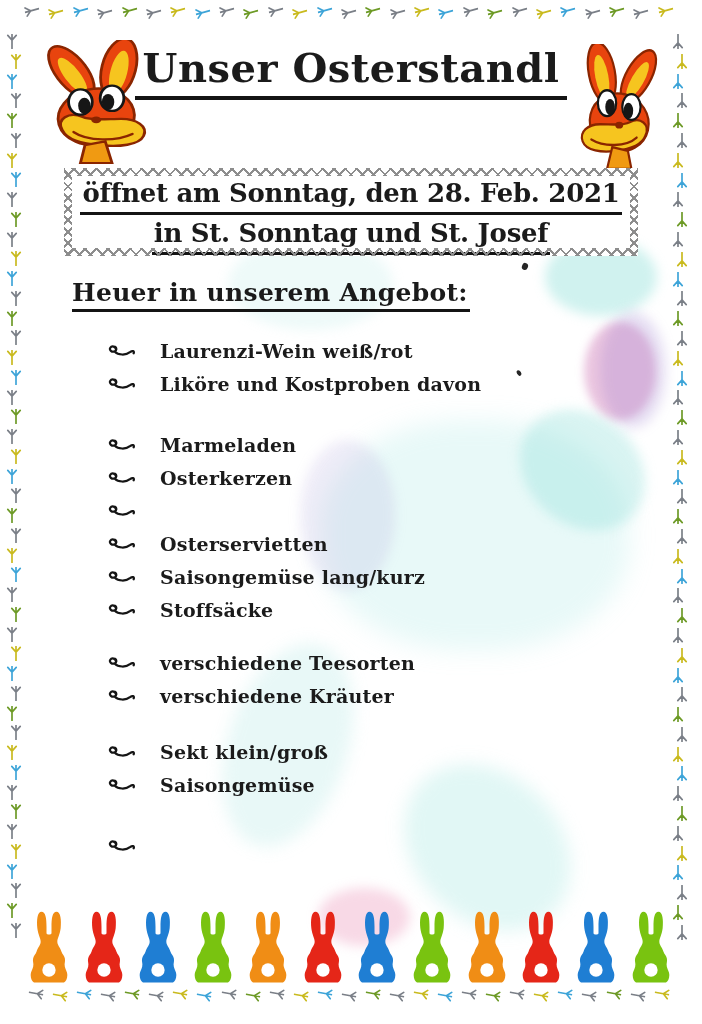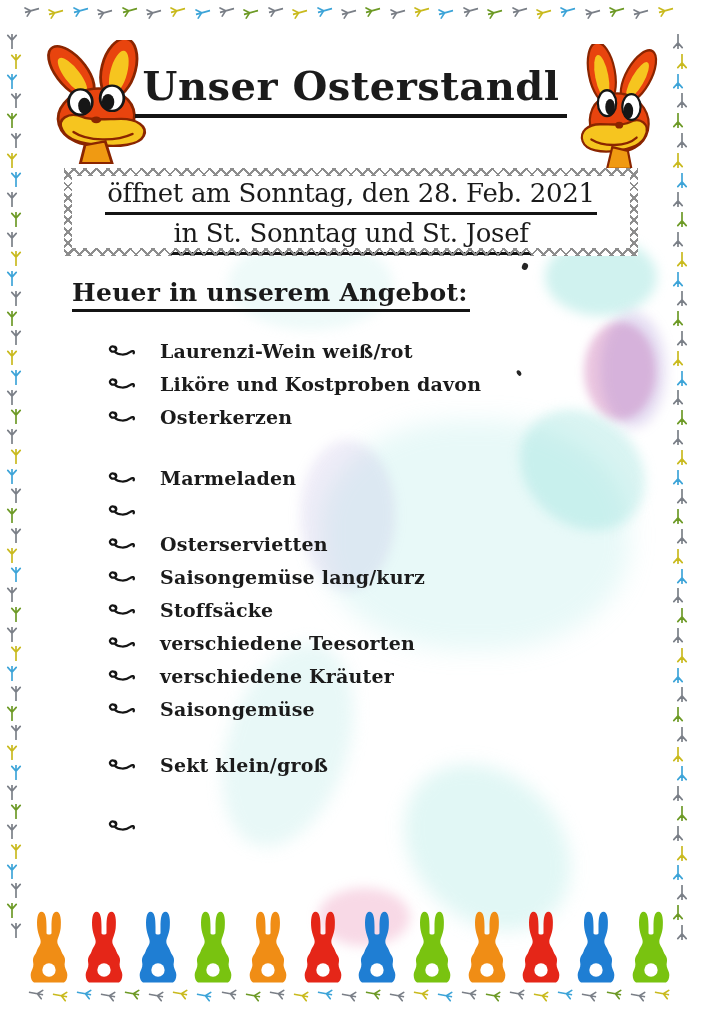--- a/index.html
+++ b/index.html
@@ -39,46 +39,46 @@
   .corner-bunny svg{width:100%;height:100%;}
   .cb-fur-s{fill:var(--cb-fur,#e8440e);stroke:var(--cb-dark,#8a2500);stroke-width:2.5;}
   .cb-inner{fill:var(--cb-inner,#f6c51f);}
   .cb-eye{fill:#ffffff;stroke:#161616;stroke-width:2.5;}
   .cb-pupil{fill:#161616;}
   .cb-nose{fill:var(--cb-dark,#8a2500);}
   .cb-muzzle{fill:var(--cb-inner,#f6c51f);stroke:var(--cb-dark,#8a2500);stroke-width:2.5;}
   .cb-smile{fill:none;stroke:var(--cb-dark,#8a2500);stroke-width:2.5;stroke-linecap:round;}
   .cb-arm{fill:var(--cb-arm,#f09a12);stroke:var(--cb-dark,#8a2500);stroke-width:2.5;}
   
-  .title{position:absolute;left:0;top:62px;width:100%;margin:0;text-align:center;
+  .title{position:absolute;left:0;top:44px;width:100%;margin:0;text-align:center;
     font-size:40px;font-weight:bold;letter-spacing:0.5px;}
   .title span{display:inline-block;border-bottom:4px solid #141414;padding:0 8px 5px 8px;}
   
   .banner{position:absolute;left:64px;top:168px;width:574px;height:88px;
     box-sizing:border-box;background:#fff;text-align:center;padding-top:7px;}
   .zz{position:absolute;background:
       repeating-linear-gradient(45deg,transparent 0 3px,#8d8d8d 3px 5px,transparent 5px 8px),
       repeating-linear-gradient(-45deg,transparent 0 3px,#8d8d8d 3px 5px,transparent 5px 8px);}
   .zz-t{left:0;right:0;top:0;height:8px;}
   .zz-b{left:0;right:0;bottom:0;height:8px;}
   .zz-l{top:0;bottom:0;left:0;width:8px;}
   .zz-r{top:0;bottom:0;right:0;width:8px;}
-  .banner-line{line-height:36px;font-size:26px;font-weight:normal;letter-spacing:-0.3px;}
+  .banner-line{line-height:36px;font-size:26px;font-weight:bold;letter-spacing:-0.3px;}
   .banner-line span{display:inline-block;border-bottom:3px solid #141414;padding:0 2px 1px 2px;}
   
   .offers-heading{position:absolute;left:72px;top:278px;margin:0;
     font-size:25px;font-weight:bold;letter-spacing:0.3px;}
   .offers-heading span{display:inline-block;border-bottom:3px solid #141414;padding:0 2px 2px 0;}
   
   .offers{position:absolute;left:108px;top:334px;margin:0;padding:0;list-style:none;}
   .offer-item{display:flex;align-items:center;height:33px;}
   .bullet{width:28px;height:18px;margin-right:24px;flex:0 0 auto;}
   .offer-label{font-size:19px;font-weight:bold;letter-spacing:0.2px;white-space:nowrap;}
   .gap-a{margin-top:28px;}
-  .gap-b{}
+  .gap-b{margin-top:20px;}
   .gap-c{margin-top:23px;}
   .gap-d{margin-top:28px;}
   
   .bunny-row{position:absolute;left:24px;right:26px;top:903px;height:88px;
     display:flex;justify-content:space-between;align-items:flex-end;}
   .row-bunny{width:50px;height:87px;flex:0 0 auto;}
 </style>
 </head>
 <body>
 
@@ -615,32 +615,32 @@
         </svg>
       <span class="offer-label">Laurenzi-Wein weiß/rot</span>
     </li>
     <li class="offer-item">
       <svg class="bullet" viewBox="0 0 30 19">
           <path d="M8.5,8 C8.5,4.5 4,3.5 2.5,6 C1,8.5 4,11 7,10 C9.5,9.2 9.5,6 7.5,5 M7,10 C11,14 19,14.5 24,10.5 C26,8.8 28.5,9.5 27.5,12" fill="none" stroke="#151515" stroke-width="2.4" stroke-linecap="round"></path>
         </svg>
       <span class="offer-label">Liköre und Kostproben davon</span>
     </li>
 
+    <li class="offer-item gap-a">
+      <svg class="bullet" viewBox="0 0 30 19">
+          <path d="M8.5,8 C8.5,4.5 4,3.5 2.5,6 C1,8.5 4,11 7,10 C9.5,9.2 9.5,6 7.5,5 M7,10 C11,14 19,14.5 24,10.5 C26,8.8 28.5,9.5 27.5,12" fill="none" stroke="#151515" stroke-width="2.4" stroke-linecap="round"></path>
+        </svg>
+      <span class="offer-label">Marmeladen</span>
+    </li>
     <li class="offer-item">
       <svg class="bullet" viewBox="0 0 30 19">
           <path d="M8.5,8 C8.5,4.5 4,3.5 2.5,6 C1,8.5 4,11 7,10 C9.5,9.2 9.5,6 7.5,5 M7,10 C11,14 19,14.5 24,10.5 C26,8.8 28.5,9.5 27.5,12" fill="none" stroke="#151515" stroke-width="2.4" stroke-linecap="round"></path>
         </svg>
       <span class="offer-label">Osterkerzen</span>
     </li>
-    <li class="offer-item gap-a">
-      <svg class="bullet" viewBox="0 0 30 19">
-          <path d="M8.5,8 C8.5,4.5 4,3.5 2.5,6 C1,8.5 4,11 7,10 C9.5,9.2 9.5,6 7.5,5 M7,10 C11,14 19,14.5 24,10.5 C26,8.8 28.5,9.5 27.5,12" fill="none" stroke="#151515" stroke-width="2.4" stroke-linecap="round"></path>
-        </svg>
-      <span class="offer-label">Marmeladen</span>
-    </li>
     <li class="offer-item">
       <svg class="bullet" viewBox="0 0 30 19">
           <path d="M8.5,8 C8.5,4.5 4,3.5 2.5,6 C1,8.5 4,11 7,10 C9.5,9.2 9.5,6 7.5,5 M7,10 C11,14 19,14.5 24,10.5 C26,8.8 28.5,9.5 27.5,12" fill="none" stroke="#151515" stroke-width="2.4" stroke-linecap="round"></path>
         </svg>
     </li>
     <li class="offer-item">
       <svg class="bullet" viewBox="0 0 30 19">
           <path d="M8.5,8 C8.5,4.5 4,3.5 2.5,6 C1,8.5 4,11 7,10 C9.5,9.2 9.5,6 7.5,5 M7,10 C11,14 19,14.5 24,10.5 C26,8.8 28.5,9.5 27.5,12" fill="none" stroke="#151515" stroke-width="2.4" stroke-linecap="round"></path>
         </svg>
       <span class="offer-label">Osterservietten</span>
@@ -663,32 +663,32 @@
           <path d="M8.5,8 C8.5,4.5 4,3.5 2.5,6 C1,8.5 4,11 7,10 C9.5,9.2 9.5,6 7.5,5 M7,10 C11,14 19,14.5 24,10.5 C26,8.8 28.5,9.5 27.5,12" fill="none" stroke="#151515" stroke-width="2.4" stroke-linecap="round"></path>
         </svg>
       <span class="offer-label">verschiedene Teesorten</span>
     </li>
     <li class="offer-item">
       <svg class="bullet" viewBox="0 0 30 19">
           <path d="M8.5,8 C8.5,4.5 4,3.5 2.5,6 C1,8.5 4,11 7,10 C9.5,9.2 9.5,6 7.5,5 M7,10 C11,14 19,14.5 24,10.5 C26,8.8 28.5,9.5 27.5,12" fill="none" stroke="#151515" stroke-width="2.4" stroke-linecap="round"></path>
         </svg>
       <span class="offer-label">verschiedene Kräuter</span>
     </li>
+    <li class="offer-item gap-c">
+      <svg class="bullet" viewBox="0 0 30 19">
+          <path d="M8.5,8 C8.5,4.5 4,3.5 2.5,6 C1,8.5 4,11 7,10 C9.5,9.2 9.5,6 7.5,5 M7,10 C11,14 19,14.5 24,10.5 C26,8.8 28.5,9.5 27.5,12" fill="none" stroke="#151515" stroke-width="2.4" stroke-linecap="round"></path>
+        </svg>
+      <span class="offer-label">Sekt klein/groß</span>
+    </li>
+
     <li class="offer-item">
       <svg class="bullet" viewBox="0 0 30 19">
           <path d="M8.5,8 C8.5,4.5 4,3.5 2.5,6 C1,8.5 4,11 7,10 C9.5,9.2 9.5,6 7.5,5 M7,10 C11,14 19,14.5 24,10.5 C26,8.8 28.5,9.5 27.5,12" fill="none" stroke="#151515" stroke-width="2.4" stroke-linecap="round"></path>
         </svg>
       <span class="offer-label">Saisongemüse</span>
-    </li>
-
-    <li class="offer-item gap-c">
-      <svg class="bullet" viewBox="0 0 30 19">
-          <path d="M8.5,8 C8.5,4.5 4,3.5 2.5,6 C1,8.5 4,11 7,10 C9.5,9.2 9.5,6 7.5,5 M7,10 C11,14 19,14.5 24,10.5 C26,8.8 28.5,9.5 27.5,12" fill="none" stroke="#151515" stroke-width="2.4" stroke-linecap="round"></path>
-        </svg>
-      <span class="offer-label">Sekt klein/groß</span>
     </li>
 
     <li class="offer-item gap-d">
       <svg class="bullet" viewBox="0 0 30 19">
           <path d="M8.5,8 C8.5,4.5 4,3.5 2.5,6 C1,8.5 4,11 7,10 C9.5,9.2 9.5,6 7.5,5 M7,10 C11,14 19,14.5 24,10.5 C26,8.8 28.5,9.5 27.5,12" fill="none" stroke="#151515" stroke-width="2.4" stroke-linecap="round"></path>
         </svg>
       <span class="offer-label"></span>
     </li>
   </ul>
 

